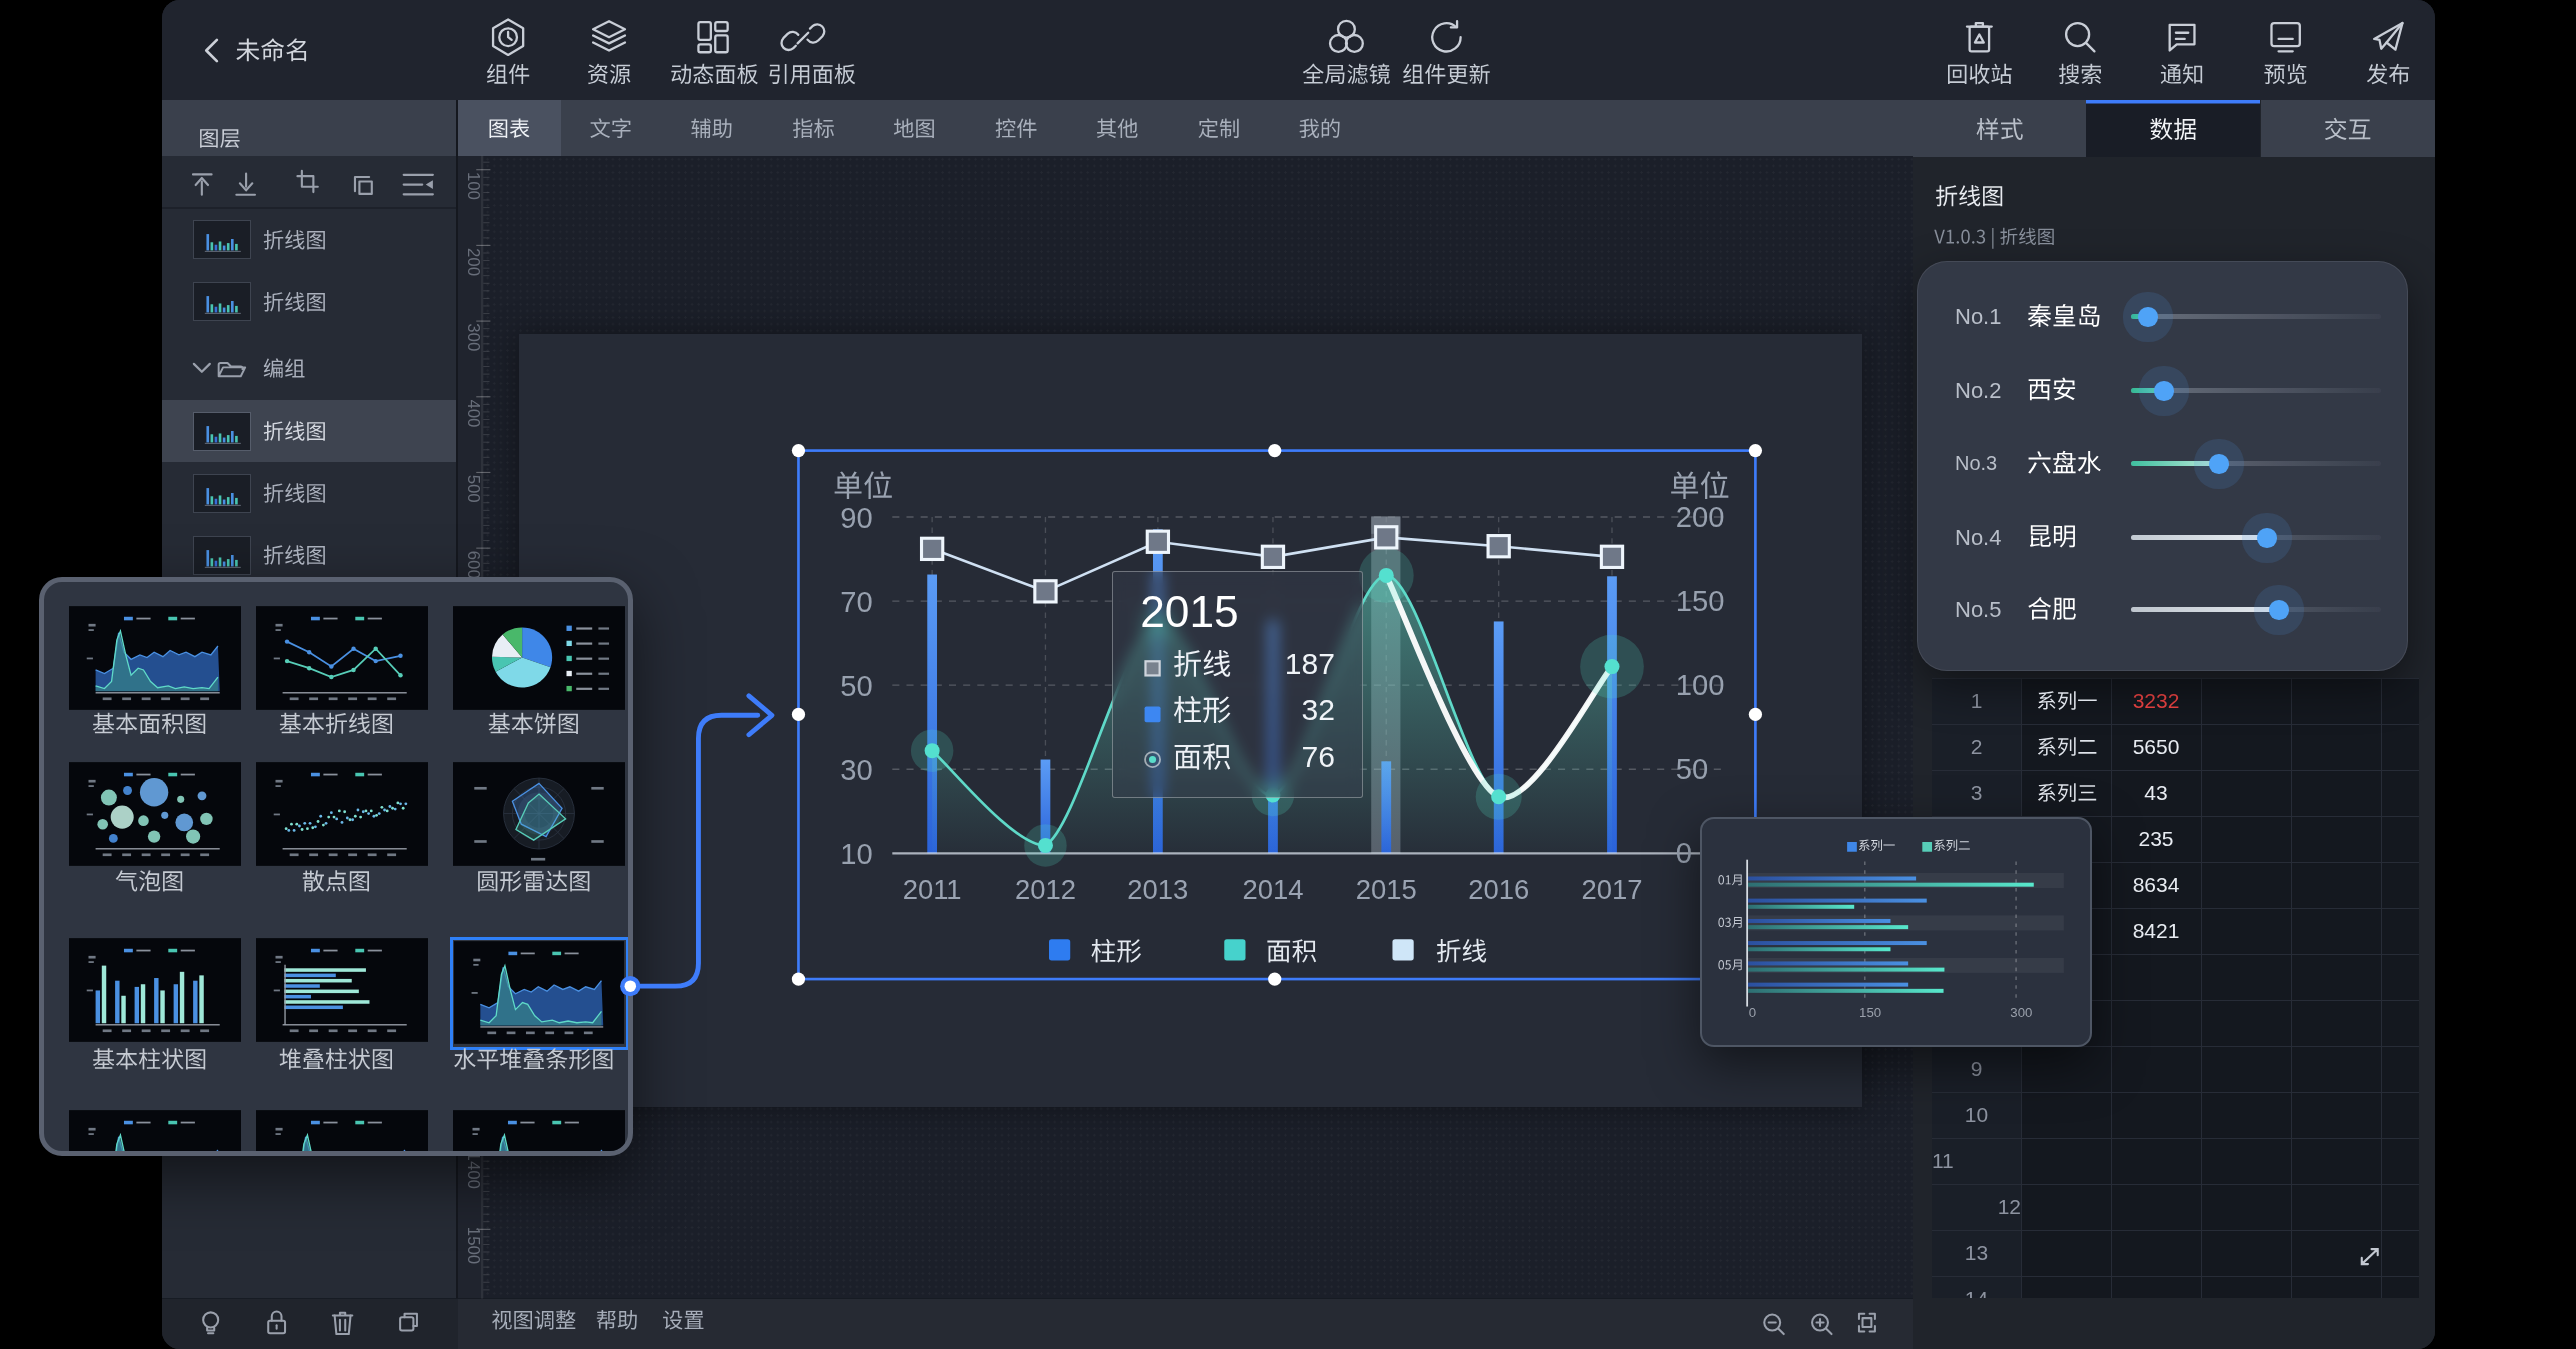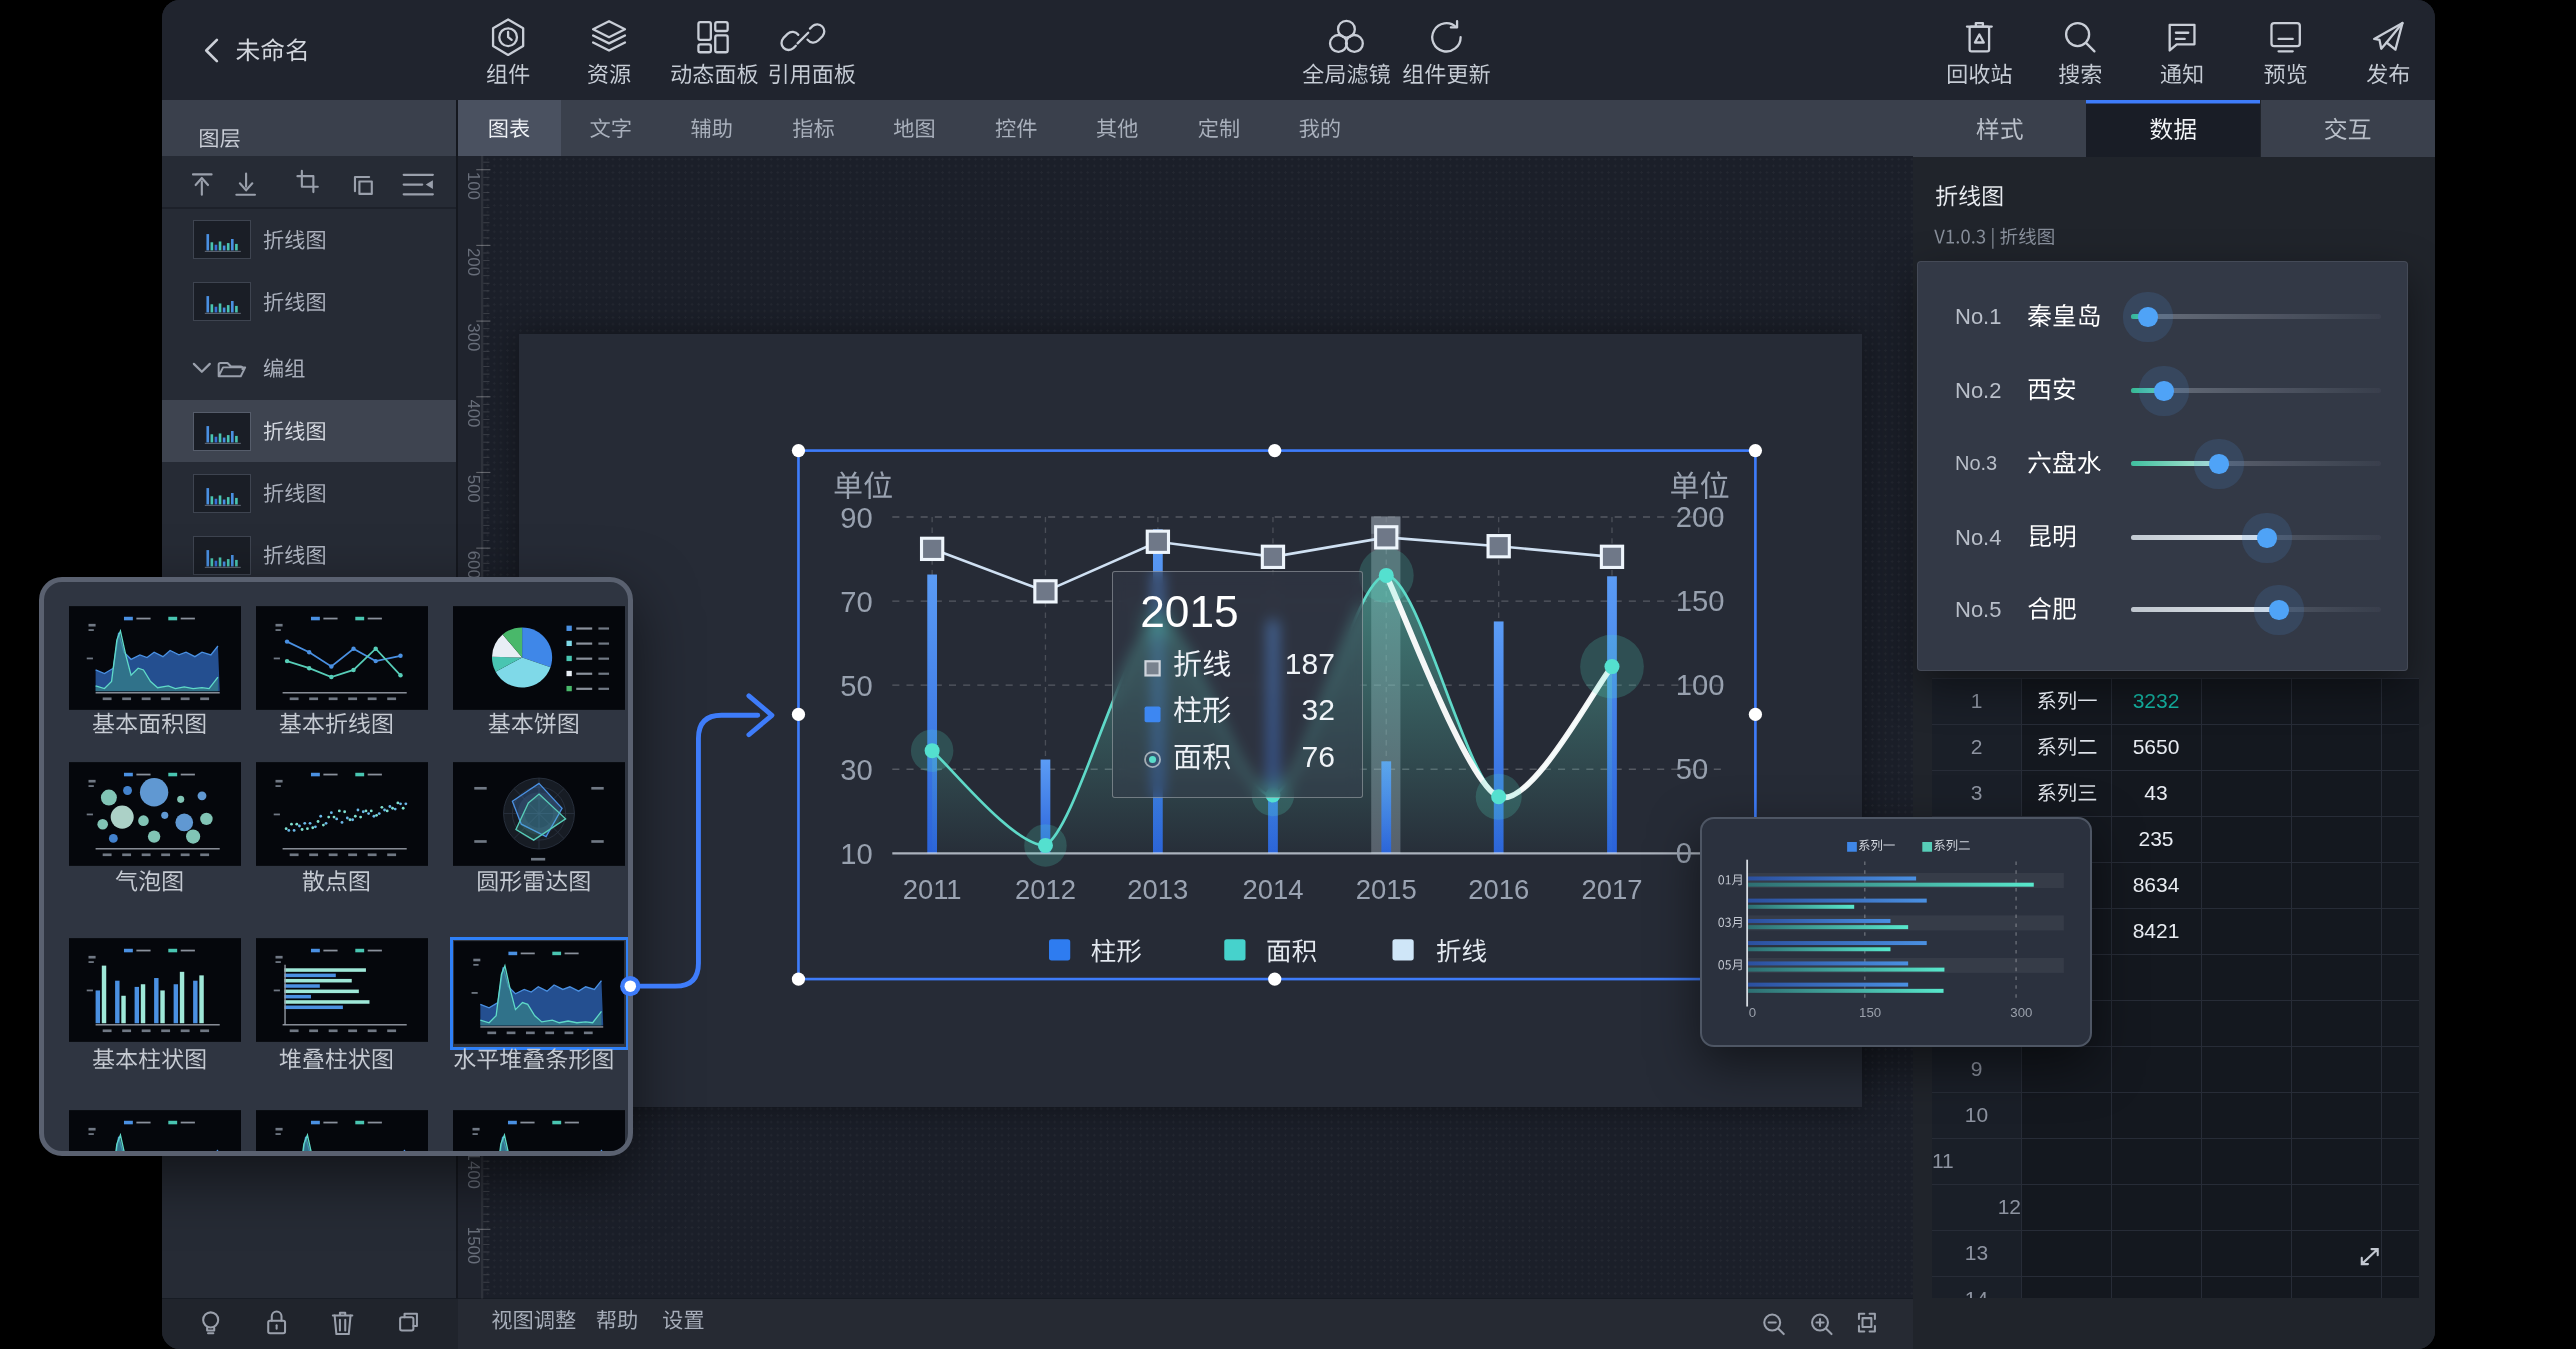--- a/index.html
+++ b/index.html
@@ -98,21 +98,21 @@
       <div style="position:absolute;left:449px;top:0;width:0.9px;height:620px;background:#272c37"></div>
       <div style="position:absolute;left:0;top:0px;width:89px;height:46px;line-height:46px;text-align:center;font-size:21px;color:#8d93a0">1</div>
       <div style="position:absolute;left:0;top:46px;width:89px;height:46px;line-height:46px;text-align:center;font-size:21px;color:#8d93a0">2</div>
       <div style="position:absolute;left:0;top:92px;width:89px;height:46px;line-height:46px;text-align:center;font-size:21px;color:#8d93a0">3</div>
       <div style="position:absolute;left:0;top:368px;width:89px;height:46px;line-height:46px;text-align:center;font-size:21px;color:#8d93a0">9</div>
       <div style="position:absolute;left:0;top:414px;width:89px;height:46px;line-height:46px;text-align:center;font-size:21px;color:#8d93a0">10</div>
       <div style="position:absolute;left:0;top:460px;width:89px;height:46px;line-height:46px;text-align:left;font-size:21px;color:#8d93a0">11</div>
       <div style="position:absolute;left:0;top:506px;width:89px;height:46px;line-height:46px;text-align:right;font-size:21px;color:#8d93a0">12</div>
       <div style="position:absolute;left:0;top:552px;width:89px;height:46px;line-height:46px;text-align:center;font-size:21px;color:#8d93a0">13</div>
       <div style="position:absolute;left:0;top:598px;width:89px;height:46px;line-height:46px;text-align:center;font-size:21px;color:#8d93a0">14</div>
-      <div style="position:absolute;left:179px;top:0px;width:90px;height:46px;line-height:46px;text-align:center;font-size:21px;color:#14b8a6">3232</div>
+      <div style="position:absolute;left:179px;top:0px;width:90px;height:46px;line-height:46px;text-align:center;font-size:21px;color:#ef4444">3232</div>
       <div style="position:absolute;left:179px;top:46px;width:90px;height:46px;line-height:46px;text-align:center;font-size:21px;color:#e8ecf2">5650</div>
       <div style="position:absolute;left:179px;top:92px;width:90px;height:46px;line-height:46px;text-align:center;font-size:21px;color:#e8ecf2">43</div>
       <div style="position:absolute;left:179px;top:138px;width:90px;height:46px;line-height:46px;text-align:center;font-size:21px;color:#e8ecf2">235</div>
       <div style="position:absolute;left:179px;top:184px;width:90px;height:46px;line-height:46px;text-align:center;font-size:21px;color:#e8ecf2">8634</div>
       <div style="position:absolute;left:179px;top:230px;width:90px;height:46px;line-height:46px;text-align:center;font-size:21px;color:#e8ecf2">8421</div>
     </div>
   </div>
 <svg style="position:absolute;left:0;top:0;pointer-events:none" width="2576" height="1350" viewBox="0 0 2910 1525">
     <defs>
       <linearGradient id="bgrad" x1="0" y1="0" x2="0" y2="1">
@@ -847,21 +847,21 @@
       <rect x="52" y="145" width="161" height="4.5" fill="url(#mt)"></rect>
       <rect x="52" y="161" width="181" height="4.5" fill="url(#mb)"></rect>
       <rect x="52" y="168" width="222" height="4.5" fill="url(#mt)"></rect>
       <rect x="52" y="185" width="181" height="4.5" fill="url(#mb)"></rect>
       <rect x="52" y="192" width="221" height="4.5" fill="url(#mt)"></rect>
       <text x="57" y="224" text-anchor="middle" font-family="Liberation Sans" font-size="15" fill="#9aa0ab">0</text>
       <text x="190" y="224" text-anchor="middle" font-family="Liberation Sans" font-size="15" fill="#9aa0ab">150</text>
       <text x="361" y="224" text-anchor="middle" font-family="Liberation Sans" font-size="15" fill="#9aa0ab">300</text>
     </svg>
   </div>
-<div style="position:absolute;left:1917px;top:261px;width:491px;height:410px;border-radius:4px;background:rgba(56,63,77,0.80);backdrop-filter:blur(19.5px);-webkit-backdrop-filter:blur(19.5px);border:0.9px solid rgba(255,255,255,0.09);box-shadow:0 16px 44px rgba(0,0,0,0.45);font-family:'Liberation Sans',sans-serif">
+<div style="position:absolute;left:1917px;top:261px;width:491px;height:410px;border-radius:30px;background:rgba(56,63,77,0.80);backdrop-filter:blur(19.5px);-webkit-backdrop-filter:blur(19.5px);border:0.9px solid rgba(255,255,255,0.09);box-shadow:0 16px 44px rgba(0,0,0,0.45);font-family:'Liberation Sans',sans-serif">
     <div style="position:absolute;left:37px;top:37px;width:71px;height:35px;line-height:35px;font-size:22px;color:#b9bfc9">No.1</div>
     <div style="position:absolute;left:213px;top:52px;width:250px;height:5.3px;border-radius:2.7px;background:linear-gradient(90deg,rgba(195,203,214,0.38),rgba(125,133,147,0.08))"></div>
     <div style="position:absolute;left:213px;top:52px;width:16px;height:5.3px;border-radius:2.7px;background:linear-gradient(90deg,#2fbf8f,#4ecfa6)"></div>
     <div style="position:absolute;left:220px;top:45px;width:19.5px;height:19.5px;border-radius:50%;background:#4fa3f7;box-shadow:0 0 0 15px rgba(80,140,215,0.17)"></div>
     <div style="position:absolute;left:37px;top:111px;width:71px;height:35px;line-height:35px;font-size:22px;color:#b9bfc9">No.2</div>
     <div style="position:absolute;left:213px;top:126px;width:250px;height:5.3px;border-radius:2.7px;background:linear-gradient(90deg,rgba(195,203,214,0.38),rgba(125,133,147,0.08))"></div>
     <div style="position:absolute;left:213px;top:126px;width:33px;height:5.3px;border-radius:2.7px;background:linear-gradient(90deg,#35b795,#5fd8ba)"></div>
     <div style="position:absolute;left:236px;top:119px;width:19.5px;height:19.5px;border-radius:50%;background:#4fa3f7;box-shadow:0 0 0 15px rgba(80,140,215,0.17)"></div>
     <div style="position:absolute;left:37px;top:184px;width:71px;height:35px;line-height:35px;font-size:20px;color:#b9bfc9">No.3</div>
     <div style="position:absolute;left:213px;top:199px;width:250px;height:5.3px;border-radius:2.7px;background:linear-gradient(90deg,rgba(195,203,214,0.38),rgba(125,133,147,0.08))"></div>

